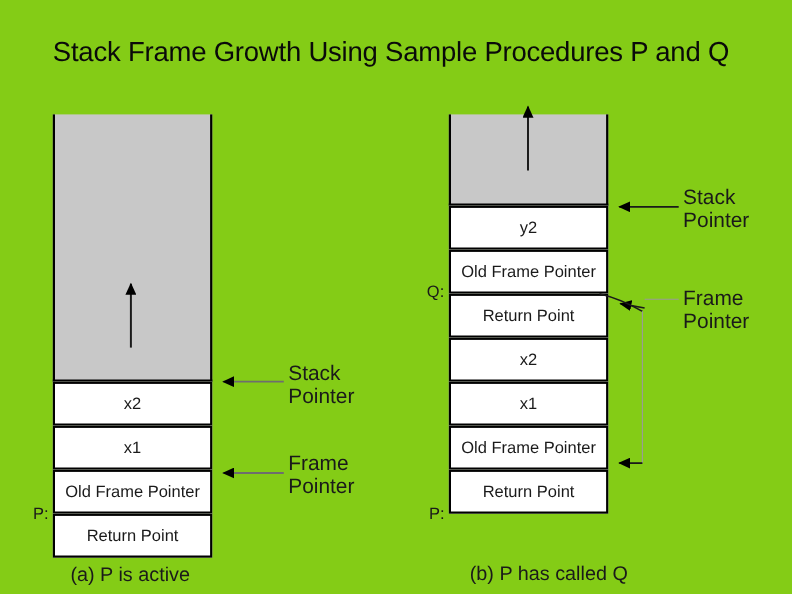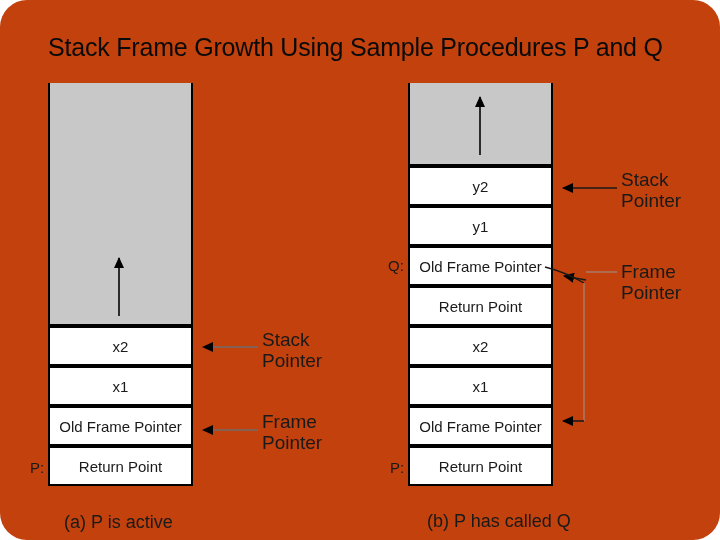--- a/index.html
+++ b/index.html
@@ -1,25 +1,25 @@
 <!DOCTYPE html>
 <html><head>
 <meta charset="utf-8">
 <style>
   html,body{margin:0;padding:0;background:#fff;}
   #slide{
-    position:relative;width:720px;height:540px;background:#c2410c;
-    font-family:"Liberation Sans", sans-serif;color:#000;overflow:hidden;border-radius:27px;
+    position:relative;width:720px;height:540px;background:#84cc16;
+    font-family:"Liberation Sans", sans-serif;color:#000;overflow:hidden;
   }
   .title{
     position:absolute;left:48px;top:33px;width:640px;
     font-size:25px;font-weight:400;letter-spacing:-0.2px;color:#0a0a0a;
     font-family:"Liberation Sans", sans-serif;
   }
-  .stack{position:absolute;width:145px;}
+  .stack{position:absolute;width:145px;margin-top:21px;}
   .gray-zone{
     box-sizing:border-box;width:145px;background:#c8c8c8;
     border:2px solid #000;border-top:none;
   }
   .cell{
     box-sizing:border-box;width:145px;height:40px;background:#ffffff;
     border:2px solid #000;display:flex;align-items:center;justify-content:center;
     font-size:15px;color:#1a1a1a;white-space:nowrap;
   }
   .proc-label{position:absolute;font-size:15px;color:#1a1a1a;}
@@ -47,21 +47,20 @@
   <div class="proc-label" style="left:30px;top:459px;">P:</div>
 
   <div class="ptr-label" style="left:262px;top:329px;">Stack Pointer</div>
   <div class="ptr-label" style="left:262px;top:411px;">Frame Pointer</div>
 
   <div class="caption" style="left:64px;top:512px;">(a) P is active</div>
 
   <div class="stack" style="left:408px;top:83px;">
     <div class="gray-zone" style="height:83px;"></div>
     <div class="cell">y2</div>
-    <div class="cell">y1</div>
     <div class="cell">Old Frame Pointer</div>
     <div class="cell">Return Point</div>
     <div class="cell">x2</div>
     <div class="cell">x1</div>
     <div class="cell">Old Frame Pointer</div>
     <div class="cell">Return Point</div>
   </div>
 
   <div class="proc-label" style="left:388px;top:257px;">Q:</div>
   <div class="proc-label" style="left:390px;top:459px;">P:</div>

